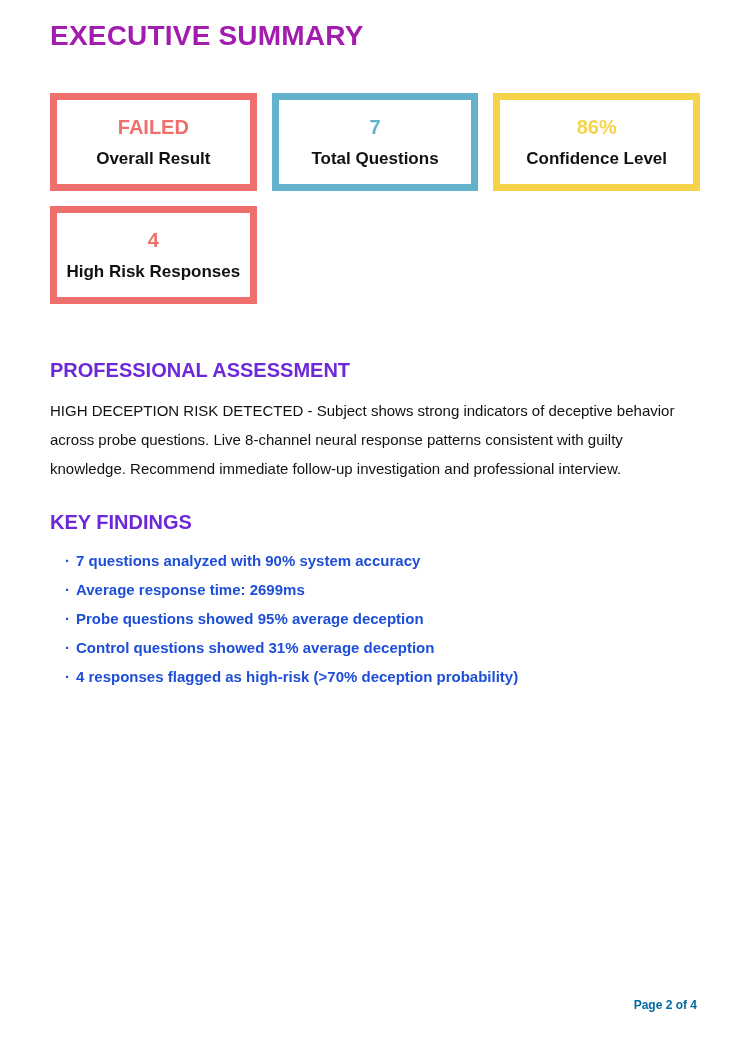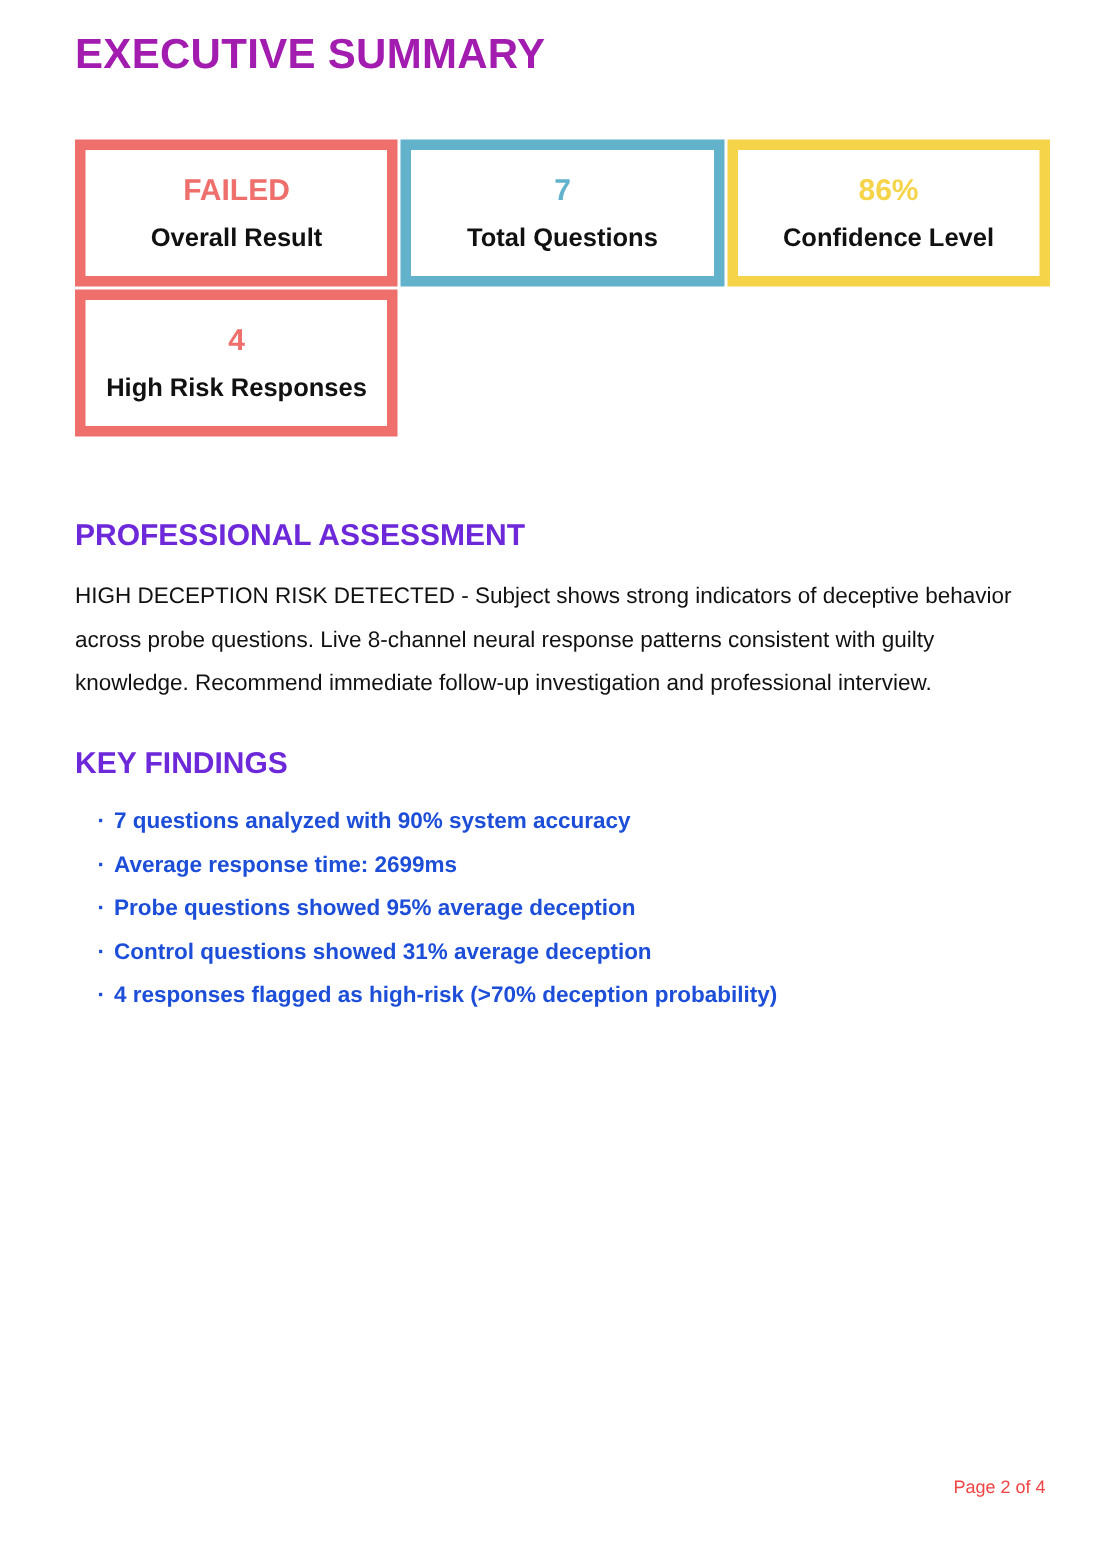--- a/index.html
+++ b/index.html
@@ -23,21 +23,21 @@
   .page-title {
     font-size: 28px;
     font-weight: bold;
     letter-spacing: 0.2px;
     color: #a21caf;
     margin-bottom: 41px;
   }
   .stat-grid {
     display: grid;
     grid-template-columns: repeat(3, 1fr);
-    gap: 2px;
+    gap: 15px;
     width: 650px;
   }
   .stat-card {
     height: 98px;
     background: #ffffff;
     border: 7px solid #cccccc;
     display: flex;
     flex-direction: column;
     align-items: center;
     justify-content: center;
@@ -82,23 +82,24 @@
     color: #1d4ed8;
     white-space: nowrap;
   }
   .bullet-char {
     margin-right: 6px;
     font-weight: bold;
   }
   .page-footer {
     position: absolute;
     right: 46px;
-    bottom: 46px;
+    bottom: 32px;
     font-size: 12px;
-    color: #ef4444;
+    color: #0369a1;
+    font-weight: bold;
   }
 </style>
 </head>
 <body>
 
 <div class="page">
   <div class="content">
 
     <h1 class="page-title">EXECUTIVE SUMMARY</h1>
 

